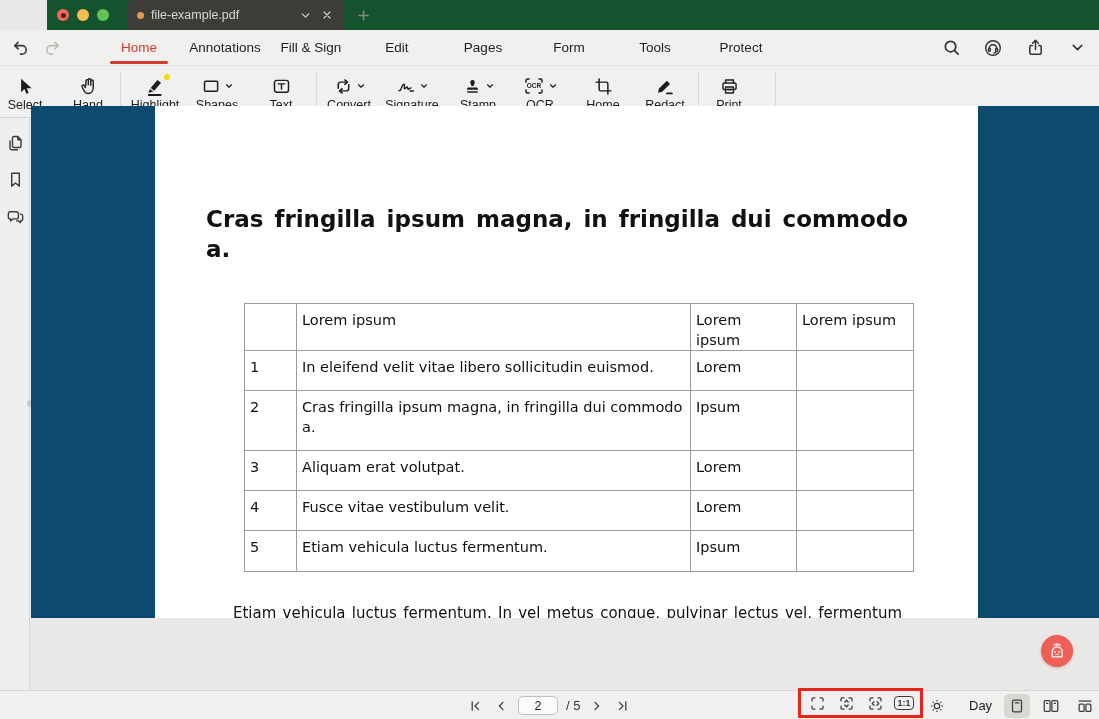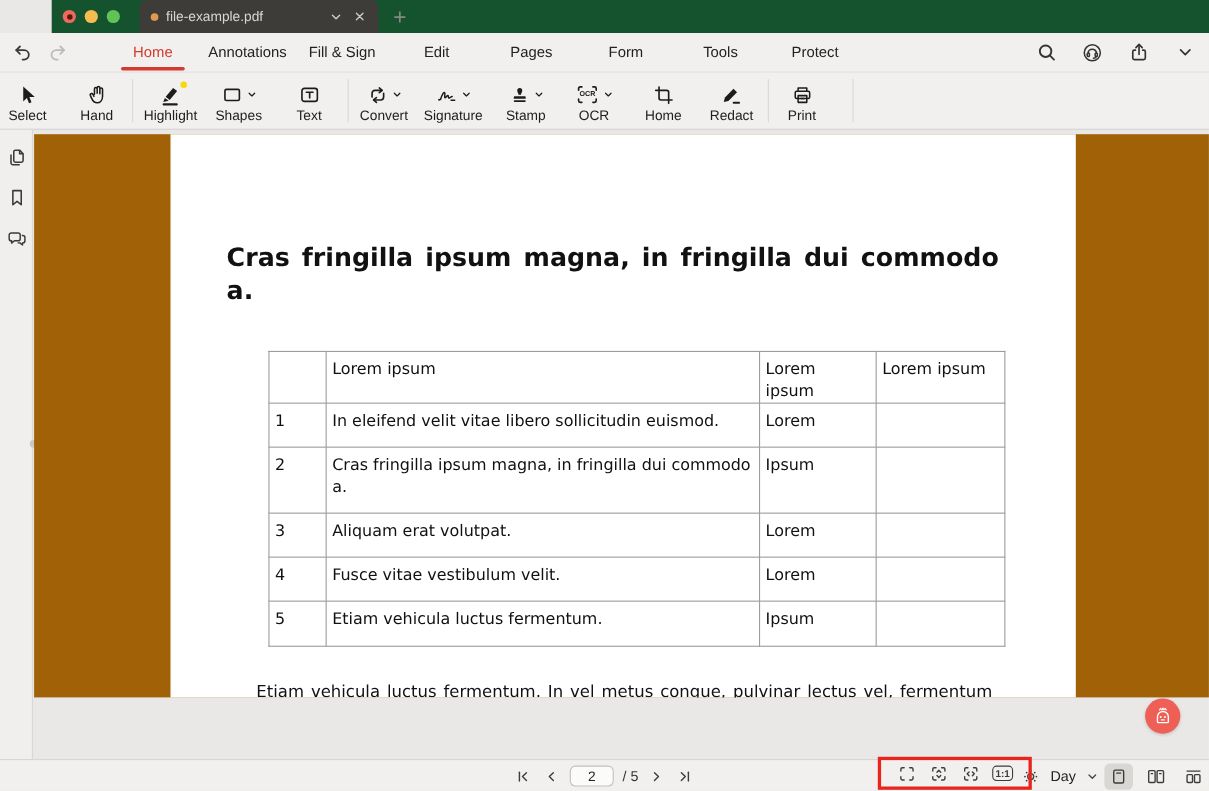--- a/index.html
+++ b/index.html
@@ -41,42 +41,42 @@
   .ydot { position:absolute; right:-4px; top:-1px; width:6px; height:6px; border-radius:50%; background:#f5d90a; }
   .ocrbox { position:relative; width:24px; height:22px; }
   .ocrbox .ocrtxt { position:absolute; left:0; right:0; top:7px; text-align:center; font-size:6.5px; font-weight:bold; color:#1c1c1c; letter-spacing:0; }
 
   
   .sidebar { position:absolute; left:0; top:118px; width:30px; height:572px; background:#f0efed; border-right:1px solid #d9d8d6; }
   .sb-btn { width:30px; height:30px; display:flex; align-items:center; justify-content:center; }
   .sb-handle { position:absolute; left:27px; top:400px; width:7px; height:7px; border-radius:50%; background:#c9c8c6; }
 
   
-  .content { position:absolute; left:31px; top:122px; width:1068px; height:512px; background:#a16207; overflow:hidden; }
+  .content { position:absolute; left:31px; top:106px; width:1068px; height:512px; background:#0c4a6e; overflow:hidden; }
   .page { position:absolute; left:124px; top:-30px; width:823px; height:790px; background:#ffffff; }
   .h-line1 { position:absolute; left:51px; top:128px; width:702px; font-family:"DejaVu Sans", sans-serif; font-weight:bold; font-size:23px; line-height:30px; color:#111; white-space:nowrap; text-align:justify; text-align-last:justify; overflow:hidden; }
   .h-line2 { position:absolute; left:51px; top:158px; font-family:"DejaVu Sans", sans-serif; font-weight:bold; font-size:23px; line-height:30px; color:#111; }
   table.doc { position:absolute; left:78px; top:227px; border-collapse:collapse; table-layout:fixed; width:669px; font-family:"DejaVu Sans", sans-serif; font-size:14.5px; color:#111;margin-left:11px; }
   table.doc td { border:1px solid #9c9c9c; vertical-align:top; padding:6px 6px 0 5px; line-height:20px; }
   .para { position:absolute; left:78px; top:527px; width:669px; font-family:"DejaVu Sans", sans-serif; font-size:15px; line-height:20.2px; color:#111; text-align:justify; }
   .hscroll { position:absolute; left:9px; top:564px; width:115px; height:5px; border-radius:3px; background:#d9d8d5; }
 
   
   .statusbar { position:absolute; left:0; top:690px; width:1099px; height:29px; background:#f1f0ee; border-top:1px solid #d7d6d4; }
   .nav { position:absolute; left:466px; top:0; height:29px; display:flex; align-items:center; gap:8px; }
   .navbtn { width:18px; height:18px; display:flex; align-items:center; justify-content:center; }
   .pageinput { width:40px; height:19px; border:1px solid #c2c1bf; border-radius:5px; background:#fbfbfa; text-align:center; font-size:12.5px; color:#222; font-family:"Liberation Sans", sans-serif; outline:none; }
   .pagetotal { font-size:13px; color:#333; }
   .zoomgrp { position:absolute; left:668px; top:0; height:29px; display:flex; align-items:center; gap:8px; }
   .zoomsel { width:62px; height:20px; border:1px solid #c2c1bf; border-radius:5px; background:#fbfbfa; display:flex; align-items:center; justify-content:space-between; padding:0 5px 0 7px; }
   .zoomsel .zval { font-size:12px; color:#222; }
-  .fitbox { position:absolute; left:798px; top:688px; width:140px; height:30px; border:3px solid #e8241d; display:flex; align-items:center; justify-content:center; gap:9px; }
+  .fitbox { position:absolute; left:798px; top:688px; width:125px; height:30px; border:3px solid #e8241d; display:flex; align-items:center; justify-content:center; gap:9px; }
   .fitbtn { width:20px; height:20px; display:flex; align-items:center; justify-content:center; position:relative; }
   .one2one { font-size:9px; font-weight:bold; color:#3c3c3c; border:1.5px solid #3c3c3c; border-radius:4px; padding:1px 2px; line-height:10px; }
-  .daygrp { position:absolute; left:928px; top:0; height:29px; display:flex; align-items:center; gap:9px; }
+  .daygrp { position:absolute; left:928px; top:0; height:29px; display:flex; align-items:center; gap:23px; }
   .daylab { font-size:13px; color:#222; }
   .laygrp { position:absolute; left:1004px; top:0; height:29px; display:flex; align-items:center; gap:8px; }
   .laybtn { width:26px; height:24px; display:flex; align-items:center; justify-content:center; border-radius:5px; }
   .laybtn.active { background:#d8d7d4; }
 
   
   .assistant { position:absolute; left:1041px; top:635px; width:32px; height:32px; border-radius:50%; background:#ee5f55; display:flex; align-items:center; justify-content:center; box-shadow:0 1px 3px rgba(0,0,0,.18); }
 </style>
 </head>
 <body>

